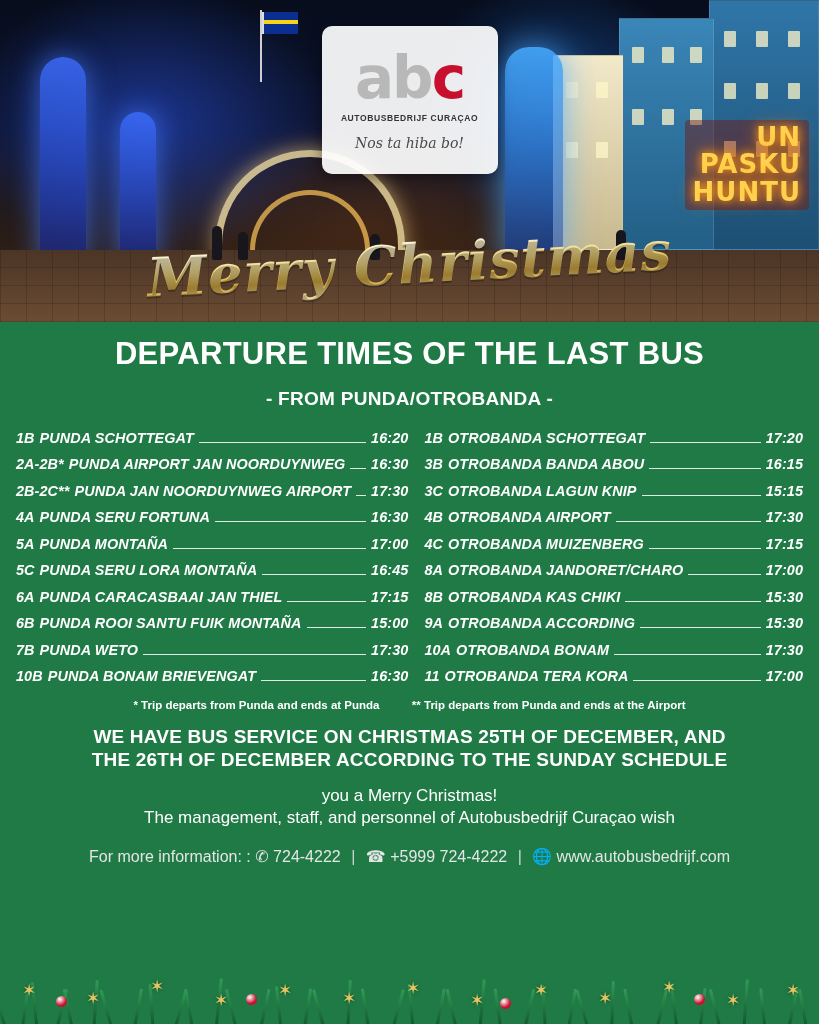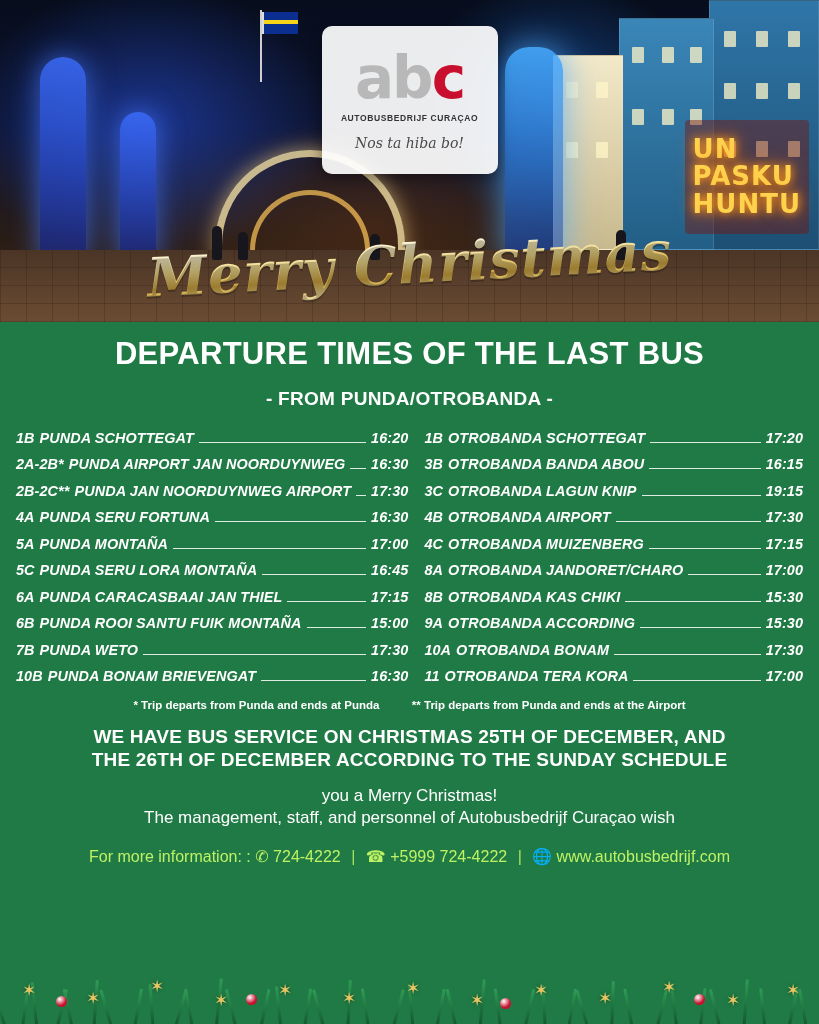--- a/index.html
+++ b/index.html
@@ -100,24 +100,24 @@
   }
   .neon {
     position: absolute;
     right: 10px; top: 120px;
     color: #ffd24d;
     font-family: "DejaVu Sans", sans-serif;
     font-weight: bold;
     font-size: 26px;
     line-height: 1.05;
     letter-spacing: 1px;
-    text-align: left;
+    text-align: right;
     text-shadow: 0 0 8px #ff9d1c, 0 0 18px #ff7a00;
     background: rgba(120,20,10,0.45);
-    padding: 16px 8px;
+    padding: 4px 8px;
     border-radius: 4px;
     margin-left: 12px;
   }
   .flag {
     position: absolute;
     left: 262px; top: 12px;
     width: 36px; height: 22px;
     background: linear-gradient(180deg,#0b2f91 0%,#0b2f91 38%,#f7d417 38%,#f7d417 56%,#0b2f91 56%,#0b2f91 100%);
     border-left: 2px solid #ddd;
   }
@@ -257,21 +257,21 @@
   .wish {
     margin-top: 14px;
     text-align: center;
     color: #ffffff;
     font-size: 17px;
     line-height: 1.3;
   }
   .contact {
     margin-top: 18px;
     text-align: center;
-    color: #bef264;
+    color: #e5e5e5;
     font-size: 16px;
   }
   .contact .sep { opacity: 0.85; margin: 0 6px; }
 
   
   .garland {
     position: relative;
     height: 62px;
     width: 100%;
     overflow: hidden;
@@ -448,21 +448,21 @@
         <div class="route">
           <span class="code">3B</span>
           <span class="name">OTROBANDA BANDA ABOU</span>
           <span class="dots"></span>
           <span class="time">16:15</span>
         </div>
         <div class="route">
           <span class="code">3C</span>
           <span class="name">OTROBANDA LAGUN KNIP</span>
           <span class="dots"></span>
-          <span class="time">19:15</span>
+          <span class="time">15:15</span>
         </div>
         <div class="route">
           <span class="code">4B</span>
           <span class="name">OTROBANDA AIRPORT</span>
           <span class="dots"></span>
           <span class="time">17:30</span>
         </div>
         <div class="route">
           <span class="code">4C</span>
           <span class="name">OTROBANDA MUIZENBERG</span>

